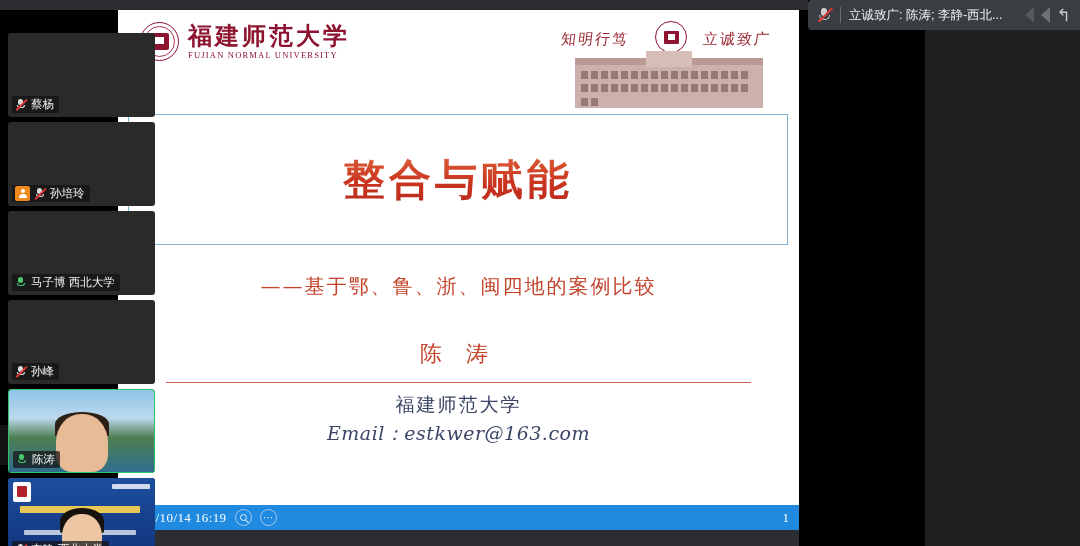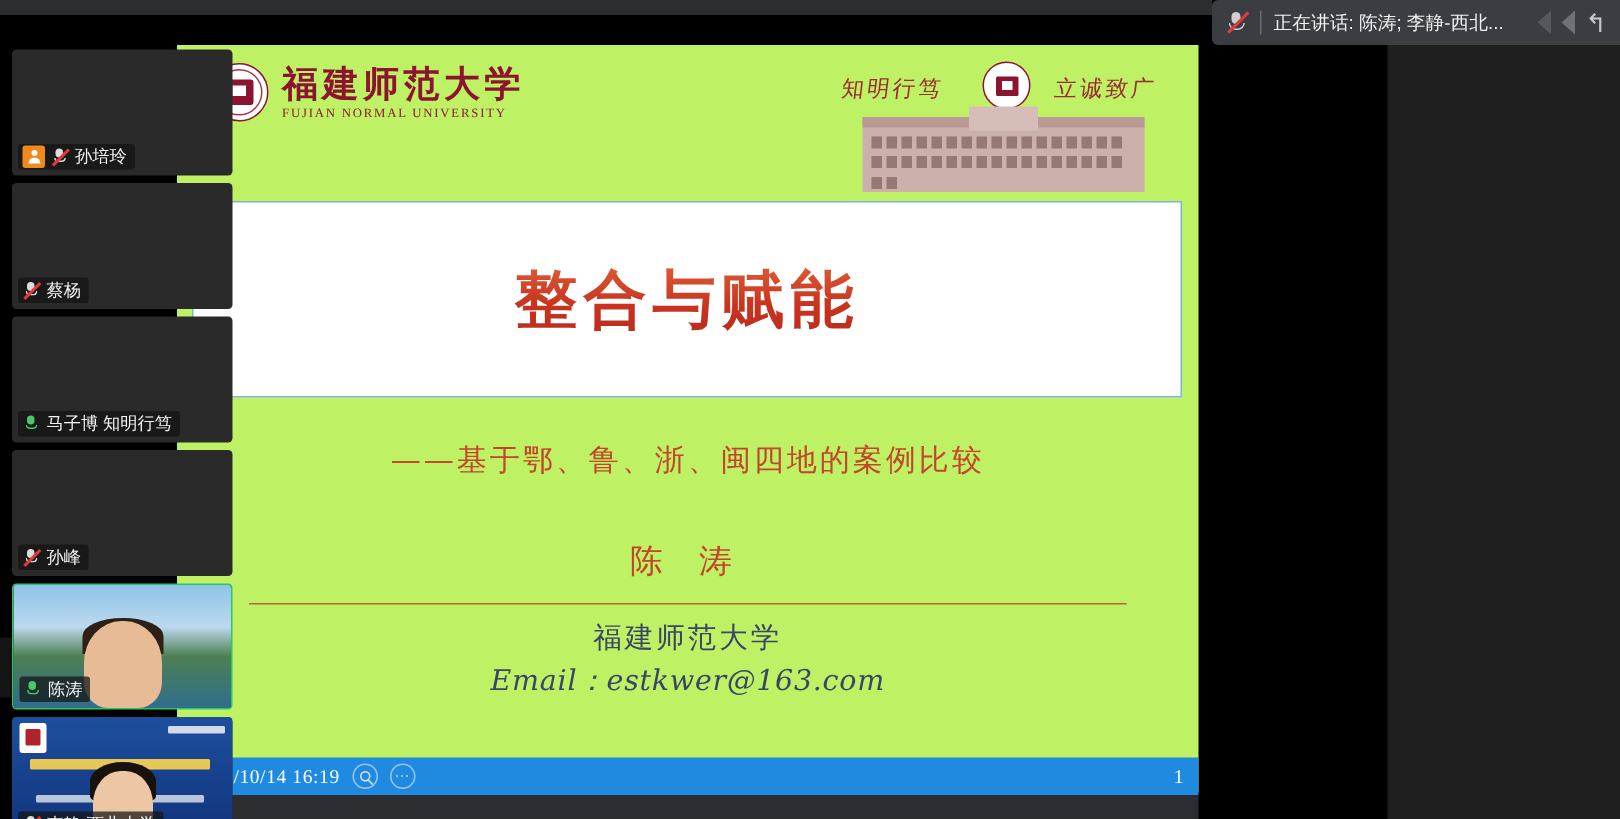--- a/index.html
+++ b/index.html
@@ -47,21 +47,21 @@
     background:#141414; display:flex; align-items:center; justify-content:center;
   }
   .listbtn .rows{ width:20px; }
   .listbtn .row{ display:flex; align-items:center; gap:3px; margin:2.5px 0; }
   .listbtn .bd{ width:3px; height:3px; background:#d8d8d8; border-radius:1px; }
   .listbtn .bl{ width:13px; height:3px; background:#d8d8d8; border-radius:1px; }
 
   
   .slide{
     position:absolute; left:118px; top:10px; width:681px; height:498px;
-    background:#bef264; overflow:hidden;margin-top:20px;
+    background:#ffffff; overflow:hidden;
   }
   .slide-body{ position:absolute; inset:0; }
 
   
   .uni-logo{ position:absolute; left:22px; top:12px; display:flex; align-items:center; gap:9px; }
   .seal{
     width:39px; height:39px; border-radius:50%;
     border:1.6px solid #8d1430; position:relative; background:#fff;
     display:flex; align-items:center; justify-content:center;
   }
@@ -453,65 +453,65 @@
 
   <div class="rail"></div>
 
   <div class="speaking-bar">
     <span class="mic-muted">
       <span class="body"></span>
         <span class="arc2"></span>
         <span class="slash"></span>
     </span>
     <span class="vsep"></span>
-    <span class="txt">正在讲话: 陈涛; 李静-西北...</span>
+    <span class="txt">立诚致广: 陈涛; 李静-西北...</span>
     <span class="chev-wrap">
       <span class="chev"></span>
       <span class="chev b"></span>
       <span class="backarrow">↰</span>
     </span>
   </div>
 
   <div class="tiles">
-
-    <div class="tile">
-      <span class="avatar"><span class="av-girl"></span></span>
-      <span class="nameplate">
-        <span class="host-badge">
-            <span class="h"></span>
-          </span>
-        <span class="mic-sm">
-            <span class="b"></span>
-            <span class="a"></span>
-            <span class="sl"></span>
-          </span>
-        <span>孙培玲</span>
-      </span>
-    </div>
 
     <div class="tile">
       <span class="avatar"><span class="av-anime"></span></span>
       <span class="nameplate">
         <span class="mic-sm">
             <span class="b"></span>
             <span class="a"></span>
             <span class="sl"></span>
           </span>
         <span>蔡杨</span>
       </span>
     </div>
 
     <div class="tile">
+      <span class="avatar"><span class="av-girl"></span></span>
+      <span class="nameplate">
+        <span class="host-badge">
+            <span class="h"></span>
+          </span>
+        <span class="mic-sm">
+            <span class="b"></span>
+            <span class="a"></span>
+            <span class="sl"></span>
+          </span>
+        <span>孙培玲</span>
+      </span>
+    </div>
+
+    <div class="tile">
       <span class="avatar"><span class="av-sea"></span></span>
       <span class="nameplate">
         <span class="mic-sm on">
             <span class="b"></span>
             <span class="a"></span>
           </span>
-        <span>马子博 知明行笃</span>
+        <span>马子博 西北大学</span>
       </span>
     </div>
 
     <div class="tile">
       <span class="avatar"><span class="av-red"></span></span>
       <span class="nameplate">
         <span class="mic-sm">
             <span class="b"></span>
             <span class="a"></span>
             <span class="sl"></span>

